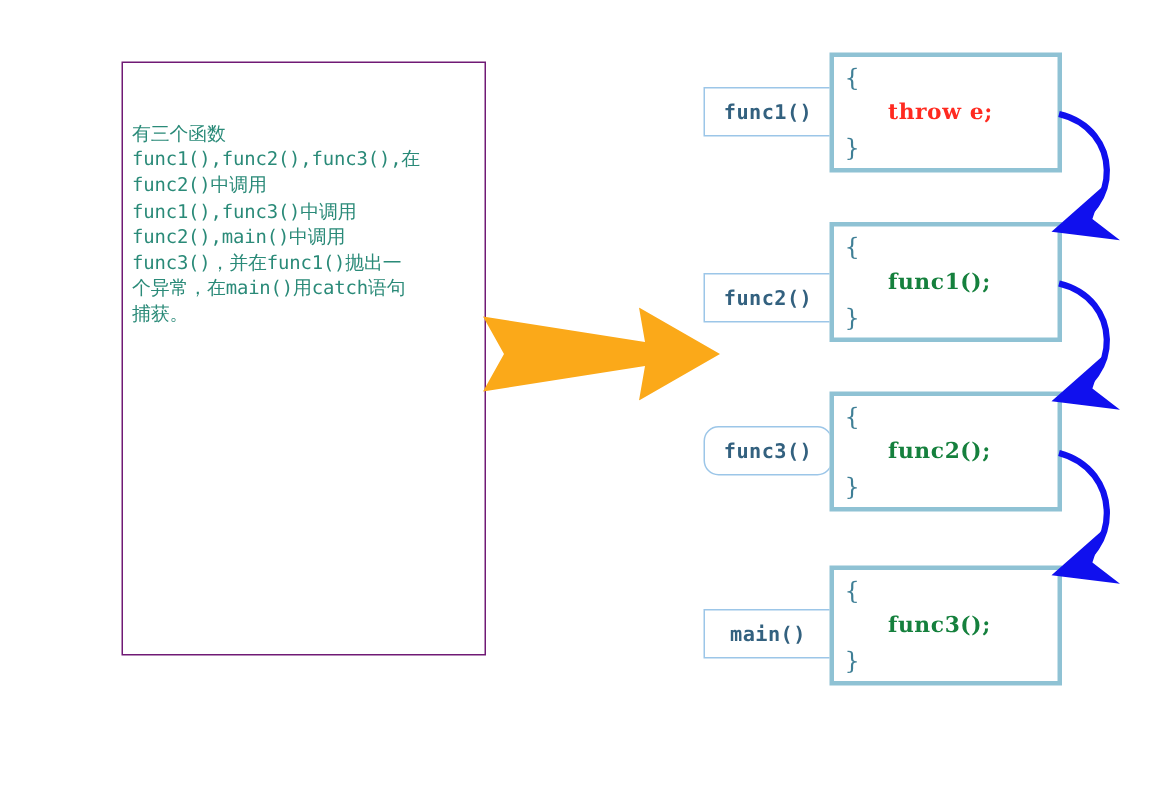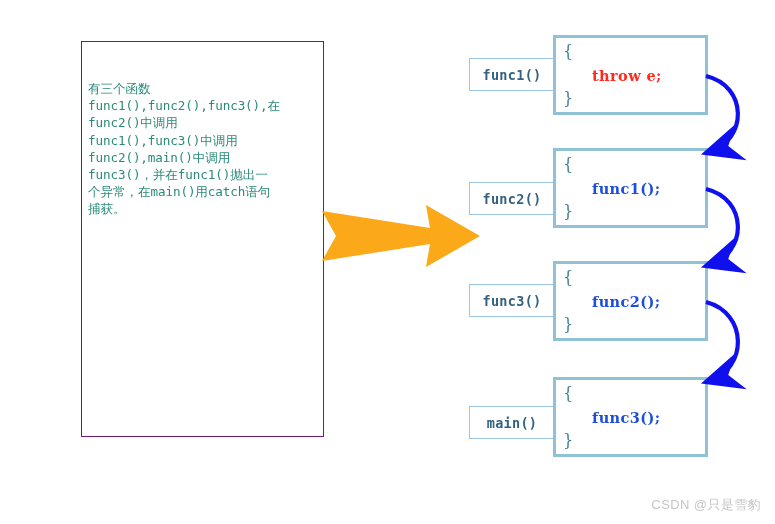--- a/index.html
+++ b/index.html
@@ -99,21 +99,21 @@
     position: absolute;
     left: 36px;
     top: 50%;
     transform: translateY(-50%);
     font-family: "DejaVu Serif", "Liberation Serif", serif;
     font-size: 14.5px;
     font-weight: bold;
     letter-spacing: 0.4px;
     white-space: nowrap;
   }
-  .code-line.call  { color: #1d4ed8; }
+  .code-line.call  { color: #15803d; }
   .code-line.throw { color: #ff2a20; }
 
   
   .connectors {
     position: absolute;
     left: 0;
     top: 0;
     width: 775px;
     height: 524px;
     pointer-events: none;
@@ -162,21 +162,21 @@
   <div class="frame-row" style="top:148px;">
     <div class="frame-label" style="top:34px;">func2()</div>
     <div class="frame-code">
       <span class="brace open">{</span>
       <span class="code-line call">func1();</span>
       <span class="brace close">}</span>
     </div>
   </div>
 
   <div class="frame-row" style="top:261px;">
-    <div class="frame-label" style="top:23px;">func3()</div>
+    <div class="frame-label" style="top:23px;border-radius:10px;">func3()</div>
     <div class="frame-code">
       <span class="brace open">{</span>
       <span class="code-line call">func2();</span>
       <span class="brace close">}</span>
     </div>
   </div>
 
   <div class="frame-row" style="top:377px;">
     <div class="frame-label" style="top:29px;">main()</div>
     <div class="frame-code">
@@ -193,15 +193,14 @@
       </marker>
     </defs>
 
     <path d="M706,76 C748,86 748,140 709,152" fill="none" stroke="#1010ee" stroke-width="4.2" marker-end="url(#bluehead)"></path>
 
     <path d="M706,189 C748,199 748,253 709,265" fill="none" stroke="#1010ee" stroke-width="4.2" marker-end="url(#bluehead)"></path>
 
     <path d="M706,302 C748,313 748,369 709,381" fill="none" stroke="#1010ee" stroke-width="4.2" marker-end="url(#bluehead)"></path>
   </svg>
 
-  <div class="watermark">CSDN @只是雪豹</div>
 
 </div>
 
 </body></html>

